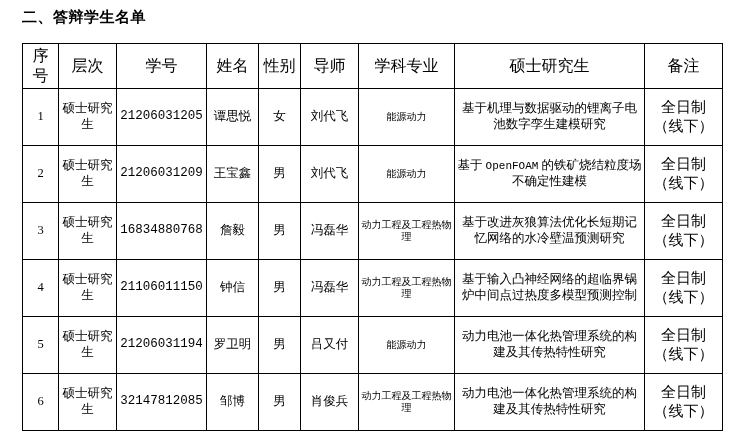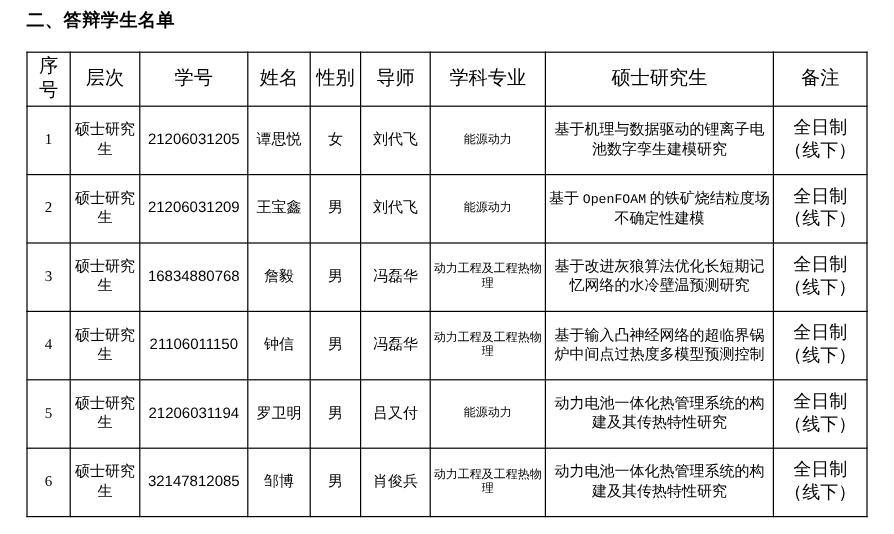--- a/index.html
+++ b/index.html
@@ -64,21 +64,21 @@
   .col-level  { width: 58px; }
   .col-id     { width: 90px; }
   .col-name   { width: 52px; }
   .col-gender { width: 42px; }
   .col-sup    { width: 58px; }
   .col-major  { width: 96px; }
   .col-title  { width: 190px; }
   .col-remark { width: 78px; }
 
   .cell-level { font-size: 12.5px; line-height: 1.25; margin-left: 12px; }
-  .cell-id { font-family: Liberation Sans, sans-serif; letter-spacing: 0px; margin-left: 33px; }
+  .cell-id { font-family: Liberation Mono, monospace; letter-spacing: 0px; margin-left: 33px; }
   .cell-title { font-size: 12.5px; line-height: 1.3; padding-left: 3px; padding-right: 3px; }
   .cell-major { font-size: 10px; line-height: 1.25; }
   .cell-remark { font-size: 15px; }
   .mono-inline { font-family: "Liberation Mono", monospace; font-size: 11px; }
 </style>
 </head>
 <body>
 
 <div class="page">
 

